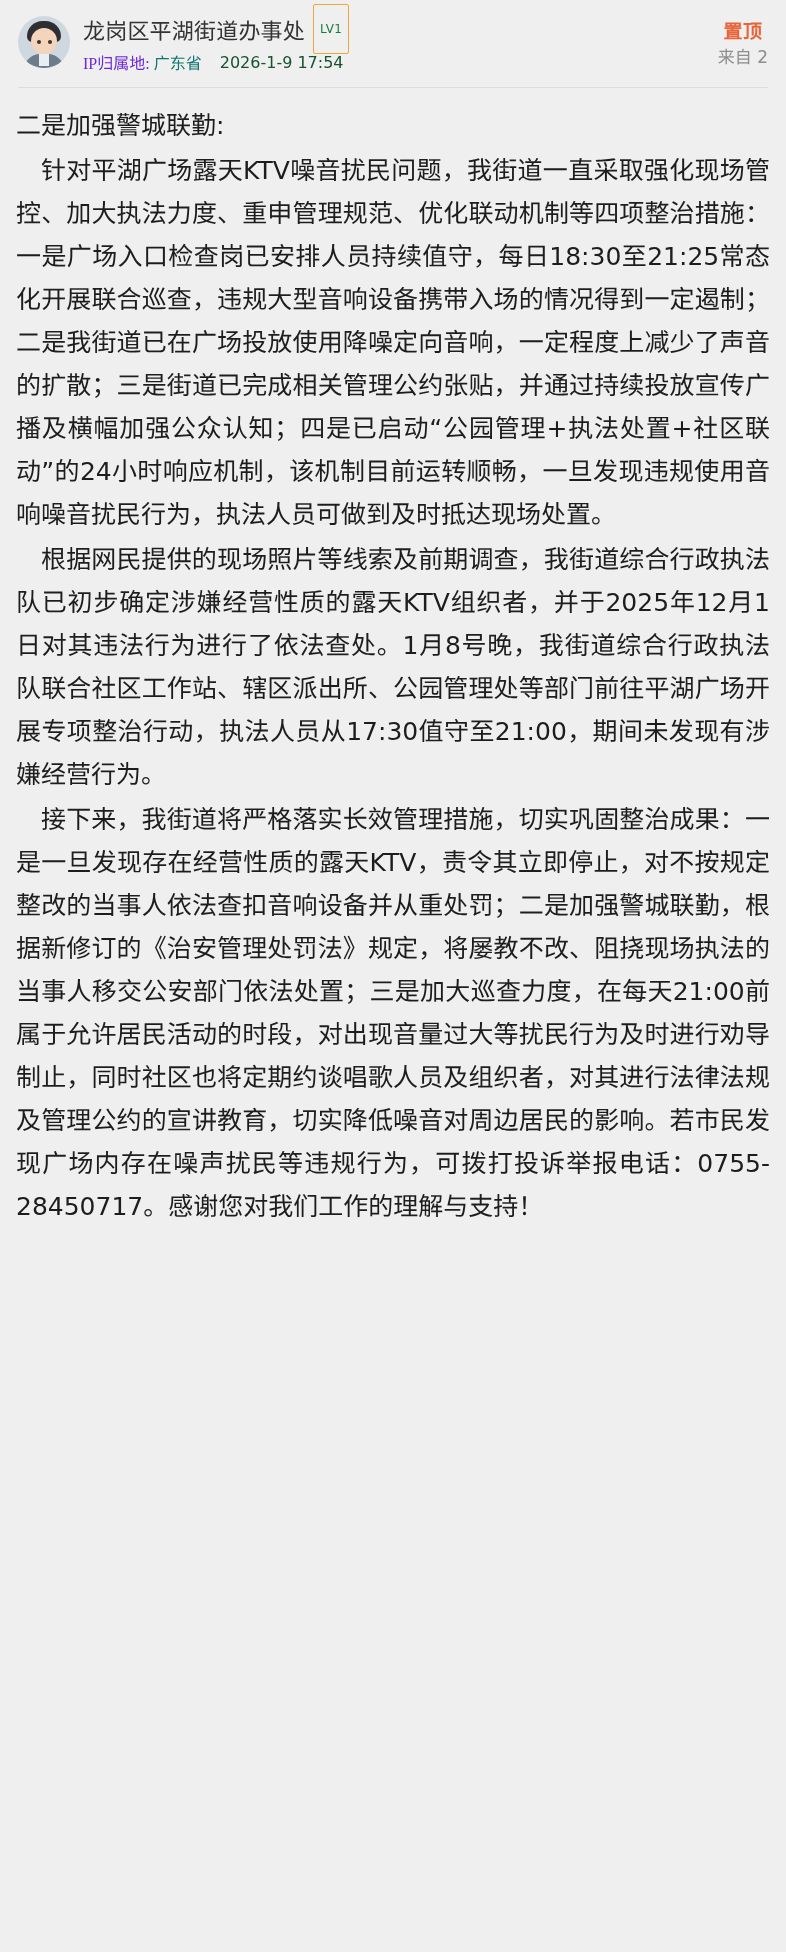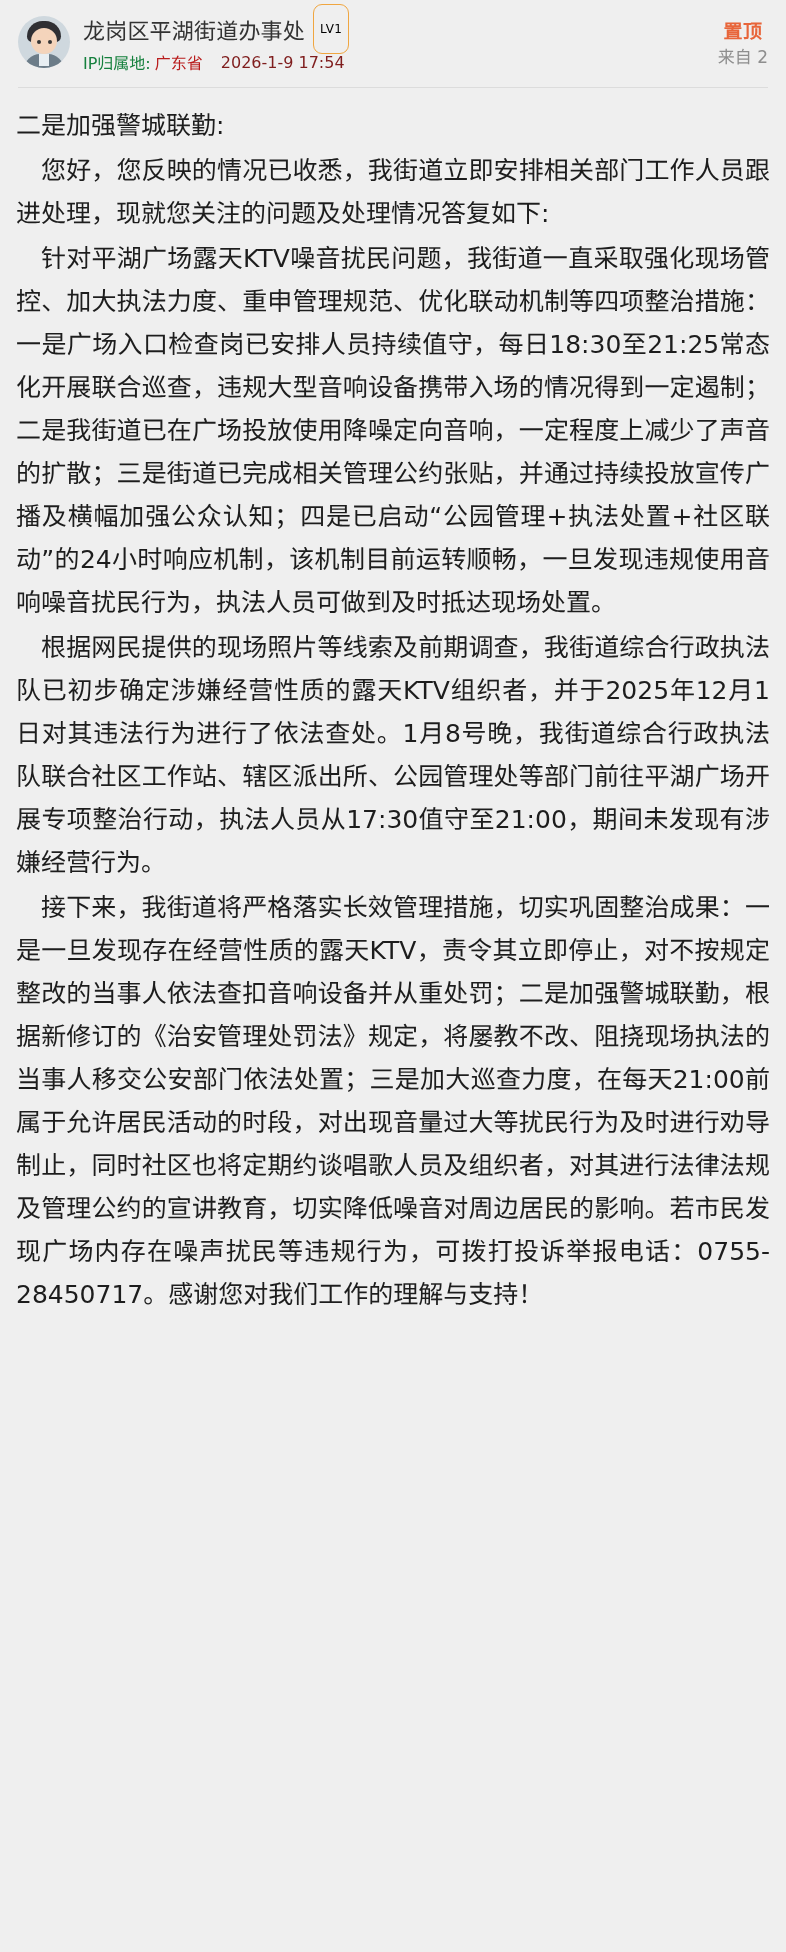--- a/index.html
+++ b/index.html
@@ -92,41 +92,41 @@
   .username {
     font-size: 22px;
     color: #333333;
     font-weight: 400;
     letter-spacing: .2px;
     white-space: nowrap;
   }
   .level-badge {
     margin-left: 8px;
     border: 1px solid #f0a640;
-    color: #000000;
-    border-radius: 9px;
+    color: #15803d;
+    border-radius: 2px;
     font-size: 12px;
     line-height: 15px;
     padding: 16px 6px;
     height: 16px;
     display: inline-flex;
     align-items: center;
     letter-spacing: .3px;
   }
   .meta-row {
     margin-top: 7px;
     font-size: 16px;
     color: #9a9a9a;
     display: flex;
     align-items: center;
     white-space: nowrap;
   }
-  .meta-row .ip-label { color: #15803d; }
-  .meta-row .ip-value { color: #b91c1c; margin-left: 4px; font-family: Liberation Serif, serif; }
-  .meta-row .time { margin-left: 18px; color: #7f1d1d; }
+  .meta-row .ip-label { color: #6d28d9; font-family: Liberation Serif, serif; }
+  .meta-row .ip-value { color: #0f766e; margin-left: 4px; font-family: Liberation Serif, serif; }
+  .meta-row .time { margin-left: 18px; color: #14532d; }
 
   .head-right {
     position: absolute;
     right: 18px;
     top: 2px;
     display: flex;
     align-items: center;
     white-space: nowrap;
     flex-direction: column;
   }
@@ -195,19 +195,18 @@
     <div class="head-right">
       <span class="pin-tag">置顶</span>
       <span class="source">来自 2</span>
     </div>
   </div>
 
   <div class="divider"></div>
 
   <div class="post-body">
     <p>二是加强警城联勤:</p>
-    <p class="indent">您好，您反映的情况已收悉，我街道立即安排相关部门工作人员跟进处理，现就您关注的问题及处理情况答复如下:</p>
     <p class="indent">针对平湖广场露天KTV噪音扰民问题，我街道一直采取强化现场管控、加大执法力度、重申管理规范、优化联动机制等四项整治措施：一是广场入口检查岗已安排人员持续值守，每日18:30至21:25常态化开展联合巡查，违规大型音响设备携带入场的情况得到一定遏制；二是我街道已在广场投放使用降噪定向音响，一定程度上减少了声音的扩散；三是街道已完成相关管理公约张贴，并通过持续投放宣传广播及横幅加强公众认知；四是已启动“公园管理+执法处置+社区联动”的24小时响应机制，该机制目前运转顺畅，一旦发现违规使用音响噪音扰民行为，执法人员可做到及时抵达现场处置。</p>
     <p class="indent">根据网民提供的现场照片等线索及前期调查，我街道综合行政执法队已初步确定涉嫌经营性质的露天KTV组织者，并于2025年12月1日对其违法行为进行了依法查处。1月8号晚，我街道综合行政执法队联合社区工作站、辖区派出所、公园管理处等部门前往平湖广场开展专项整治行动，执法人员从17:30值守至21:00，期间未发现有涉嫌经营行为。</p>
     <p class="indent">接下来，我街道将严格落实长效管理措施，切实巩固整治成果：一是一旦发现存在经营性质的露天KTV，责令其立即停止，对不按规定整改的当事人依法查扣音响设备并从重处罚；二是加强警城联勤，根据新修订的《治安管理处罚法》规定，将屡教不改、阻挠现场执法的当事人移交公安部门依法处置；三是加大巡查力度，在每天21:00前属于允许居民活动的时段，对出现音量过大等扰民行为及时进行劝导制止，同时社区也将定期约谈唱歌人员及组织者，对其进行法律法规及管理公约的宣讲教育，切实降低噪音对周边居民的影响。若市民发现广场内存在噪声扰民等违规行为，可拨打投诉举报电话：0755-28450717。感谢您对我们工作的理解与支持！</p>
   </div>
 
 </div>
 
 </body></html>

